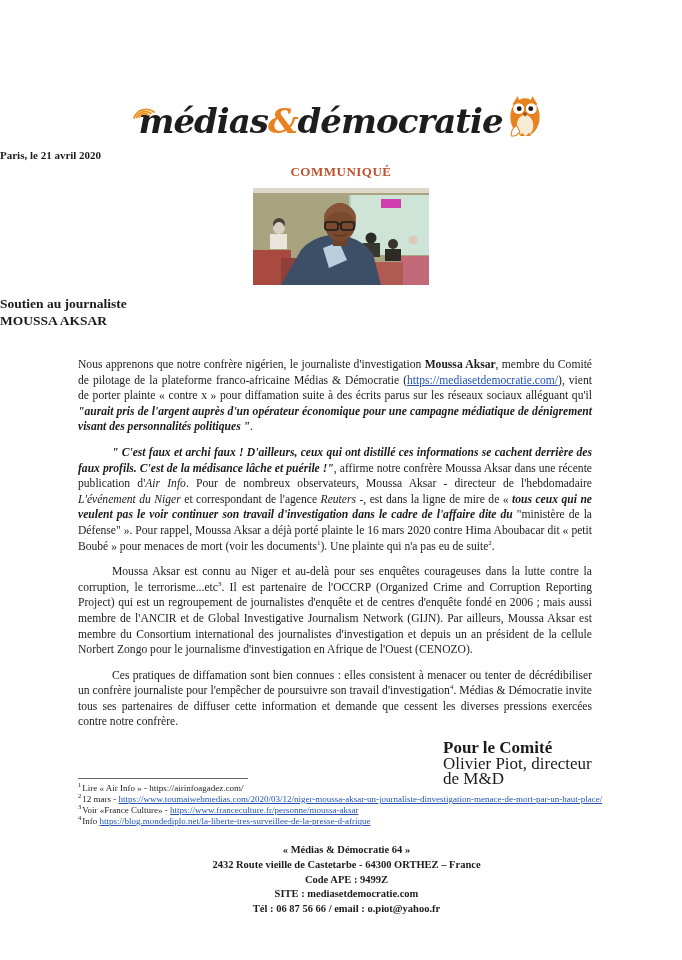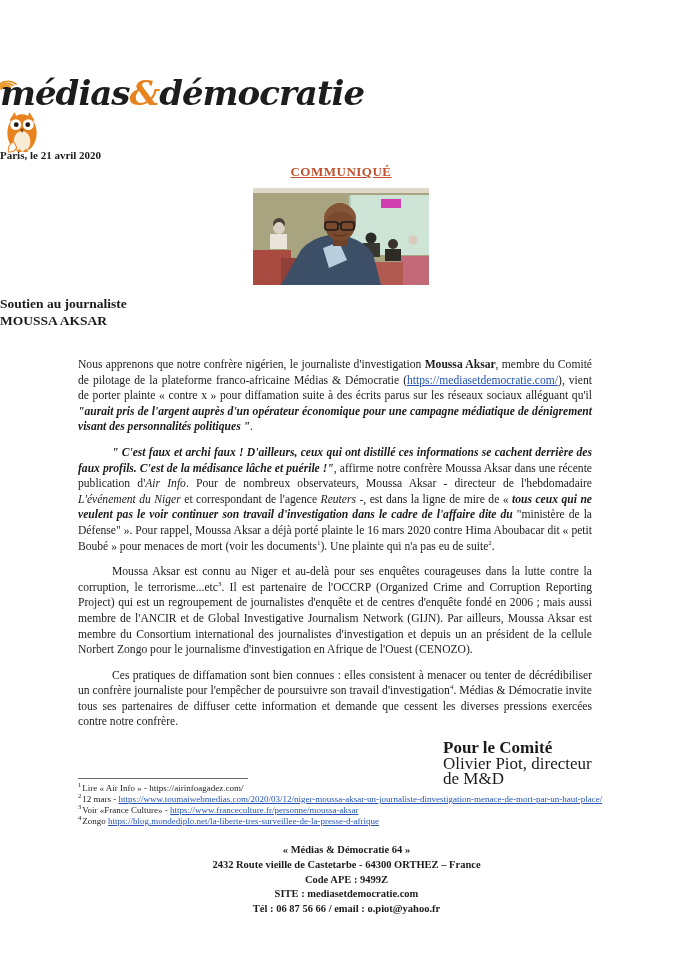--- a/index.html
+++ b/index.html
@@ -4,39 +4,39 @@
 <style>
   html,body{margin:0;padding:0;}
   body{
     width:682px;height:960px;background:#ffffff;
     font-family:"Liberation Serif",serif;color:#1b1b1b;
     -webkit-font-smoothing:antialiased;
   }
   .page{position:relative;width:682px;height:960px;overflow:hidden;background:#fff;}
 
   
-  .logo-row{display:flex;justify-content:center;margin-top:92px;height:46px;flex-direction:column;}
+  .logo-row{display:flex;justify-content:center;align-items:flex-end;margin-top:92px;height:46px;}
   .logo-text{
     position:relative;
     font-family:"DejaVu Serif",serif;
     font-style:italic;font-weight:bold;
     font-size:34px;letter-spacing:-1px;line-height:1;color:#1d1d1d;
     white-space:nowrap;
   }
   .logo-amp{color:#E8821E;}
   .logo-waves{position:absolute;top:-13px;left:-5px;}
   .logo-owl{margin-left:3px;margin-bottom:-4px;}
 
   
   .date-line{margin-top:11px;padding-right:92px;font-weight:bold;font-size:11px;}
   .communique{
     margin-top:3px;text-align:center;font-weight:bold;font-size:13px;
     letter-spacing:0.5px;color:#C1512E;
   }
-  .communique span{text-decoration:underline;}
+  .communique span{}
 
   
   .photo{display:block;margin:8px auto 0 auto;width:176px;height:97px;}
 
   
   .doc-title{margin:10px 0 0 0;text-align:left;font-size:13.5px;font-weight:bold;line-height:17px;}
 
   
   .body-text{margin-top:28px;padding:0 78px;}
   .body-text p{margin:0 12px 10px 0;font-size:11.6px;line-height:15.6px;text-align:justify;}
@@ -145,21 +145,21 @@
       <div class="sig1">Pour le Comité</div>
       <div>Olivier Piot, directeur de M&amp;D</div>
     </div>
   </div>
 
   <div class="footnotes">
     <hr class="fn-rule">
     <div class="fn"><sup>1</sup><span><span>Lire « Air Info » - https://airinfoagadez.com/</span></span></div>
     <div class="fn"><sup>2</sup><span><span>12 mars - </span><a href="#" class="link">https://www.toumaiwebmedias.com/2020/03/12/niger-moussa-aksar-un-journaliste-dinvestigation-menace-de-mort-par-un-haut-place/</a></span></div>
     <div class="fn"><sup>3</sup><span><span>Voir «France Culture» - </span><a href="#" class="link">https://www.franceculture.fr/personne/moussa-aksar</a></span></div>
-    <div class="fn"><sup>4</sup><span><span>Zongo </span><a href="#" class="link">https://blog.mondediplo.net/la-liberte-tres-surveillee-de-la-presse-d-afrique</a></span></div>
+    <div class="fn"><sup>4</sup><span><span>Info </span><a href="#" class="link">https://blog.mondediplo.net/la-liberte-tres-surveillee-de-la-presse-d-afrique</a></span></div>
   </div>
 
   <footer class="footer">
     <div>« Médias &amp; Démocratie 64 »</div>
     <div>2432 Route vieille de Castetarbe - 64300 ORTHEZ – France</div>
     <div>Code APE : 9499Z</div>
     <div>SITE : mediasetdemocratie.com</div>
     <div>Tél : 06 87 56 66 / email : o.piot@yahoo.fr</div>
   </footer>
 

